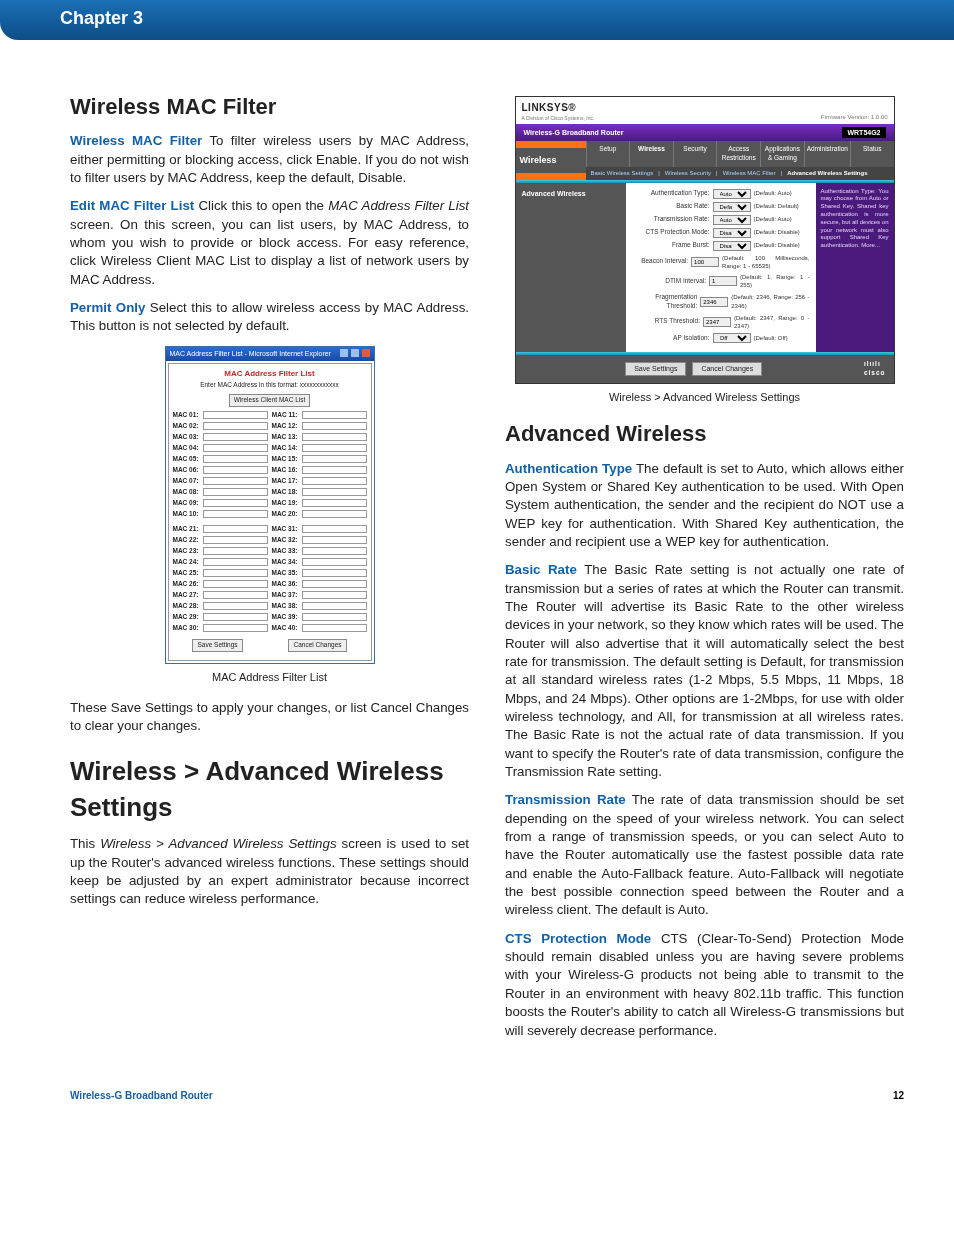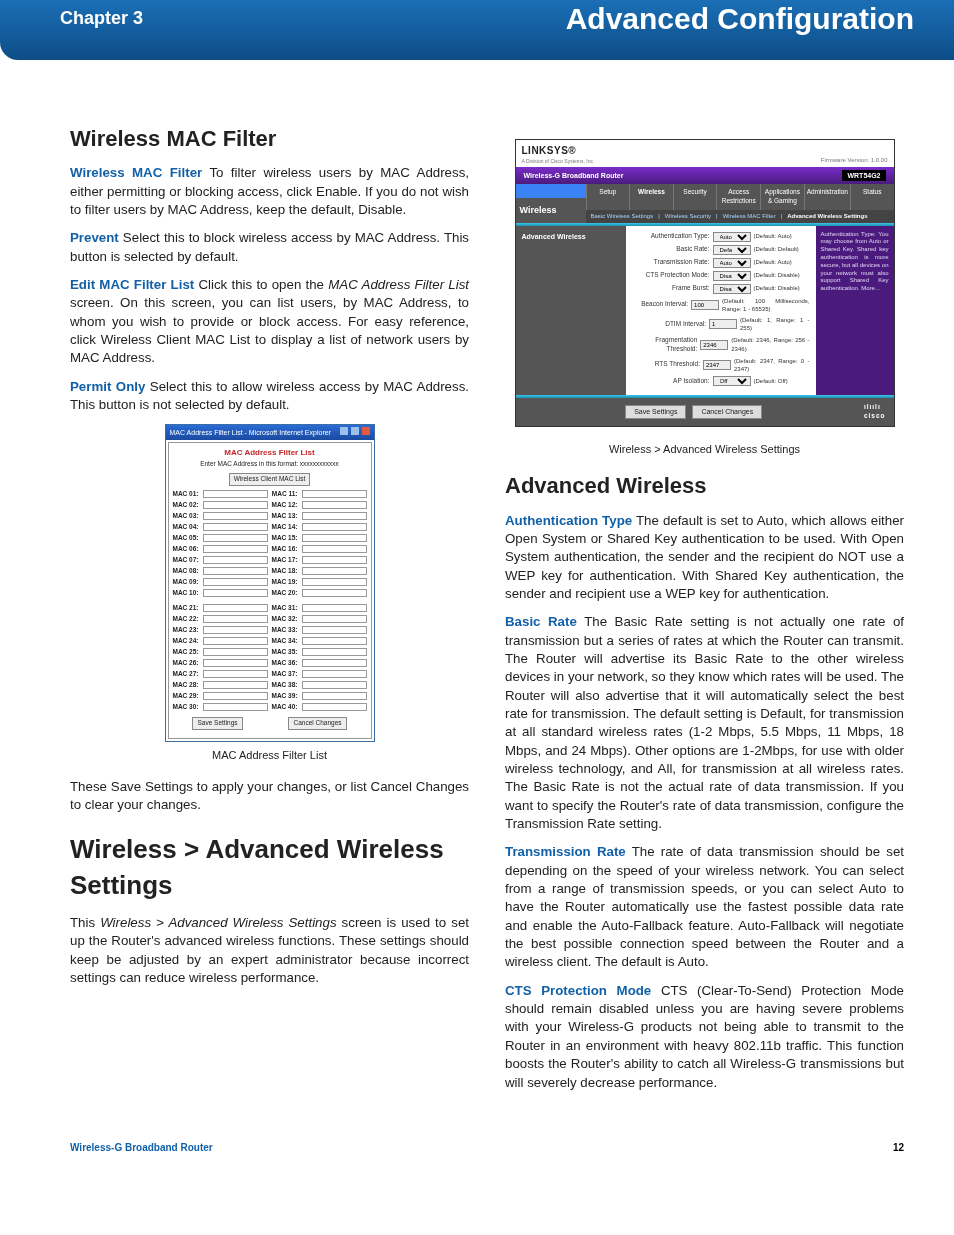--- a/index.html
+++ b/index.html
@@ -7,24 +7,24 @@
     font-family: "Myriad Pro", "Segoe UI", Arial, sans-serif;
     background: #fff;
     width: 954px;
     margin: 0 auto;
     color: #222;
   }
   .page { position: relative; padding: 0 0 50px 0; }
   
   .hdr {
     position: relative;
-    height: 60px;
+    height: 40px;
     background: linear-gradient(#1b6fb5, #0d4d87);
     border-radius: 0 0 0 18px;
-    margin-bottom: 14px;
+    margin-bottom: 2px;
   }
   .hdr .chap {
     position: absolute; left: 60px; top: 8px;
     font-weight: 700; color: #fff; font-size: 18px;
   }
   .hdr .title {
     position: absolute; right: 40px; top: 2px;
     font-weight: 700; color: #fff; font-size: 30px;
     font-family: "Myriad Pro Condensed", "Arial Narrow", sans-serif;
   }
@@ -78,37 +78,37 @@
   .macgrid {
     display:grid; grid-template-columns: auto 1fr auto 1fr;
     column-gap:4px; row-gap:2px; margin-bottom:6px;
   }
   .macgrid .lab{ font-weight:700; font-size:6.5px; text-align:right; white-space:nowrap;}
   .macgrid .inp{ height:8px; background:#fff; border:1px solid #999;}
   .btnrow{ display:flex; gap:6px; justify-content:center;}
 
   
   .awwin {
-    width: 380px; margin: 15px auto; border:1px solid #333; font-size:7px;
+    width: 380px; margin: 4px auto; border:1px solid #333; font-size:7px;
     background:#fff;
   }
   .awwin .top {
     background:#fff; padding:4px 6px 2px 6px;
     display:flex; justify-content:space-between; align-items:flex-end;
   }
   .awwin .brand{ font-weight:700; font-size:10px; letter-spacing:0.5px;}
   .awwin .fw{ color:#777; font-size:6px;}
   .awwin .bar1{
     background: linear-gradient(#7a2cc9,#4a1b7c);
     color:#fff; padding:3px 8px; display:flex; justify-content:space-between;
     align-items:center; font-weight:700;
   }
   .awwin .bar1 .model{ background:#000; padding:1px 5px; font-size:7px;}
   .awwin .nav{
-    background:#3b82f6; color:#fff; display:flex; align-items:flex-end;
+    background:#f97316; color:#fff; display:flex; align-items:center;
   }
   .awwin .nav .side{
     width:70px; background:#555; padding:6px 4px; font-weight:700; font-size:9px;
   }
   .awwin .nav .tabs{ flex:1; display:flex; flex-direction:column;}
   .awwin .nav .row1{ display:flex; background:#555;}
   .awwin .nav .row1 span{
     flex:1; text-align:center; padding:4px 2px; font-size:6.5px; border-left:1px solid #777;
   }
   .awwin .nav .row1 span.active{ background:#555; font-weight:700;}
@@ -142,35 +142,31 @@
     border:1px solid #888; background:#ddd; padding:1px 8px; font-size:7px;
   }
   .awwin .bot .logo{ color:#fff; font-size:6.5px; letter-spacing:1px; font-weight:700;}
 </style>
 </head>
 <body>
 
 <div class="page">
   <div class="hdr">
     <div class="chap">Chapter 3</div>
-    <div class="title">Advanced Configuration</div>
   </div>
 
   <div class="cols">
 
     <div class="col">
       <h3>Wireless MAC Filter</h3>
 
       <p>
         <span class="term">Wireless MAC Filter</span><span>  To filter wireless users by MAC Address, either permitting or blocking access, click </span><span class="b">Enable</span><span>. If you do not wish to filter users by MAC Address, keep the default, </span><span class="b">Disable</span><span>.</span>
       </p>
 
-      <p>
-        <span class="term">Prevent</span><span>  Select this to block wireless access by MAC Address. This button is selected by default.</span>
-      </p>
 
       <p>
         <span class="term">Edit MAC Filter List</span><span>  Click this to open the </span><span class="it">MAC Address Filter List</span><span> screen. On this screen, you can list users, by MAC Address, to whom you wish to provide or block access. For easy reference, click </span><span class="b">Wireless Client MAC List</span><span> to display a list of network users by MAC Address.</span>
       </p>
 
       <p>
         <span class="term">Permit Only</span><span>  Select this to allow wireless access by MAC Address. This button is not selected by default.</span>
       </p>
 
       <div class="macwin">

